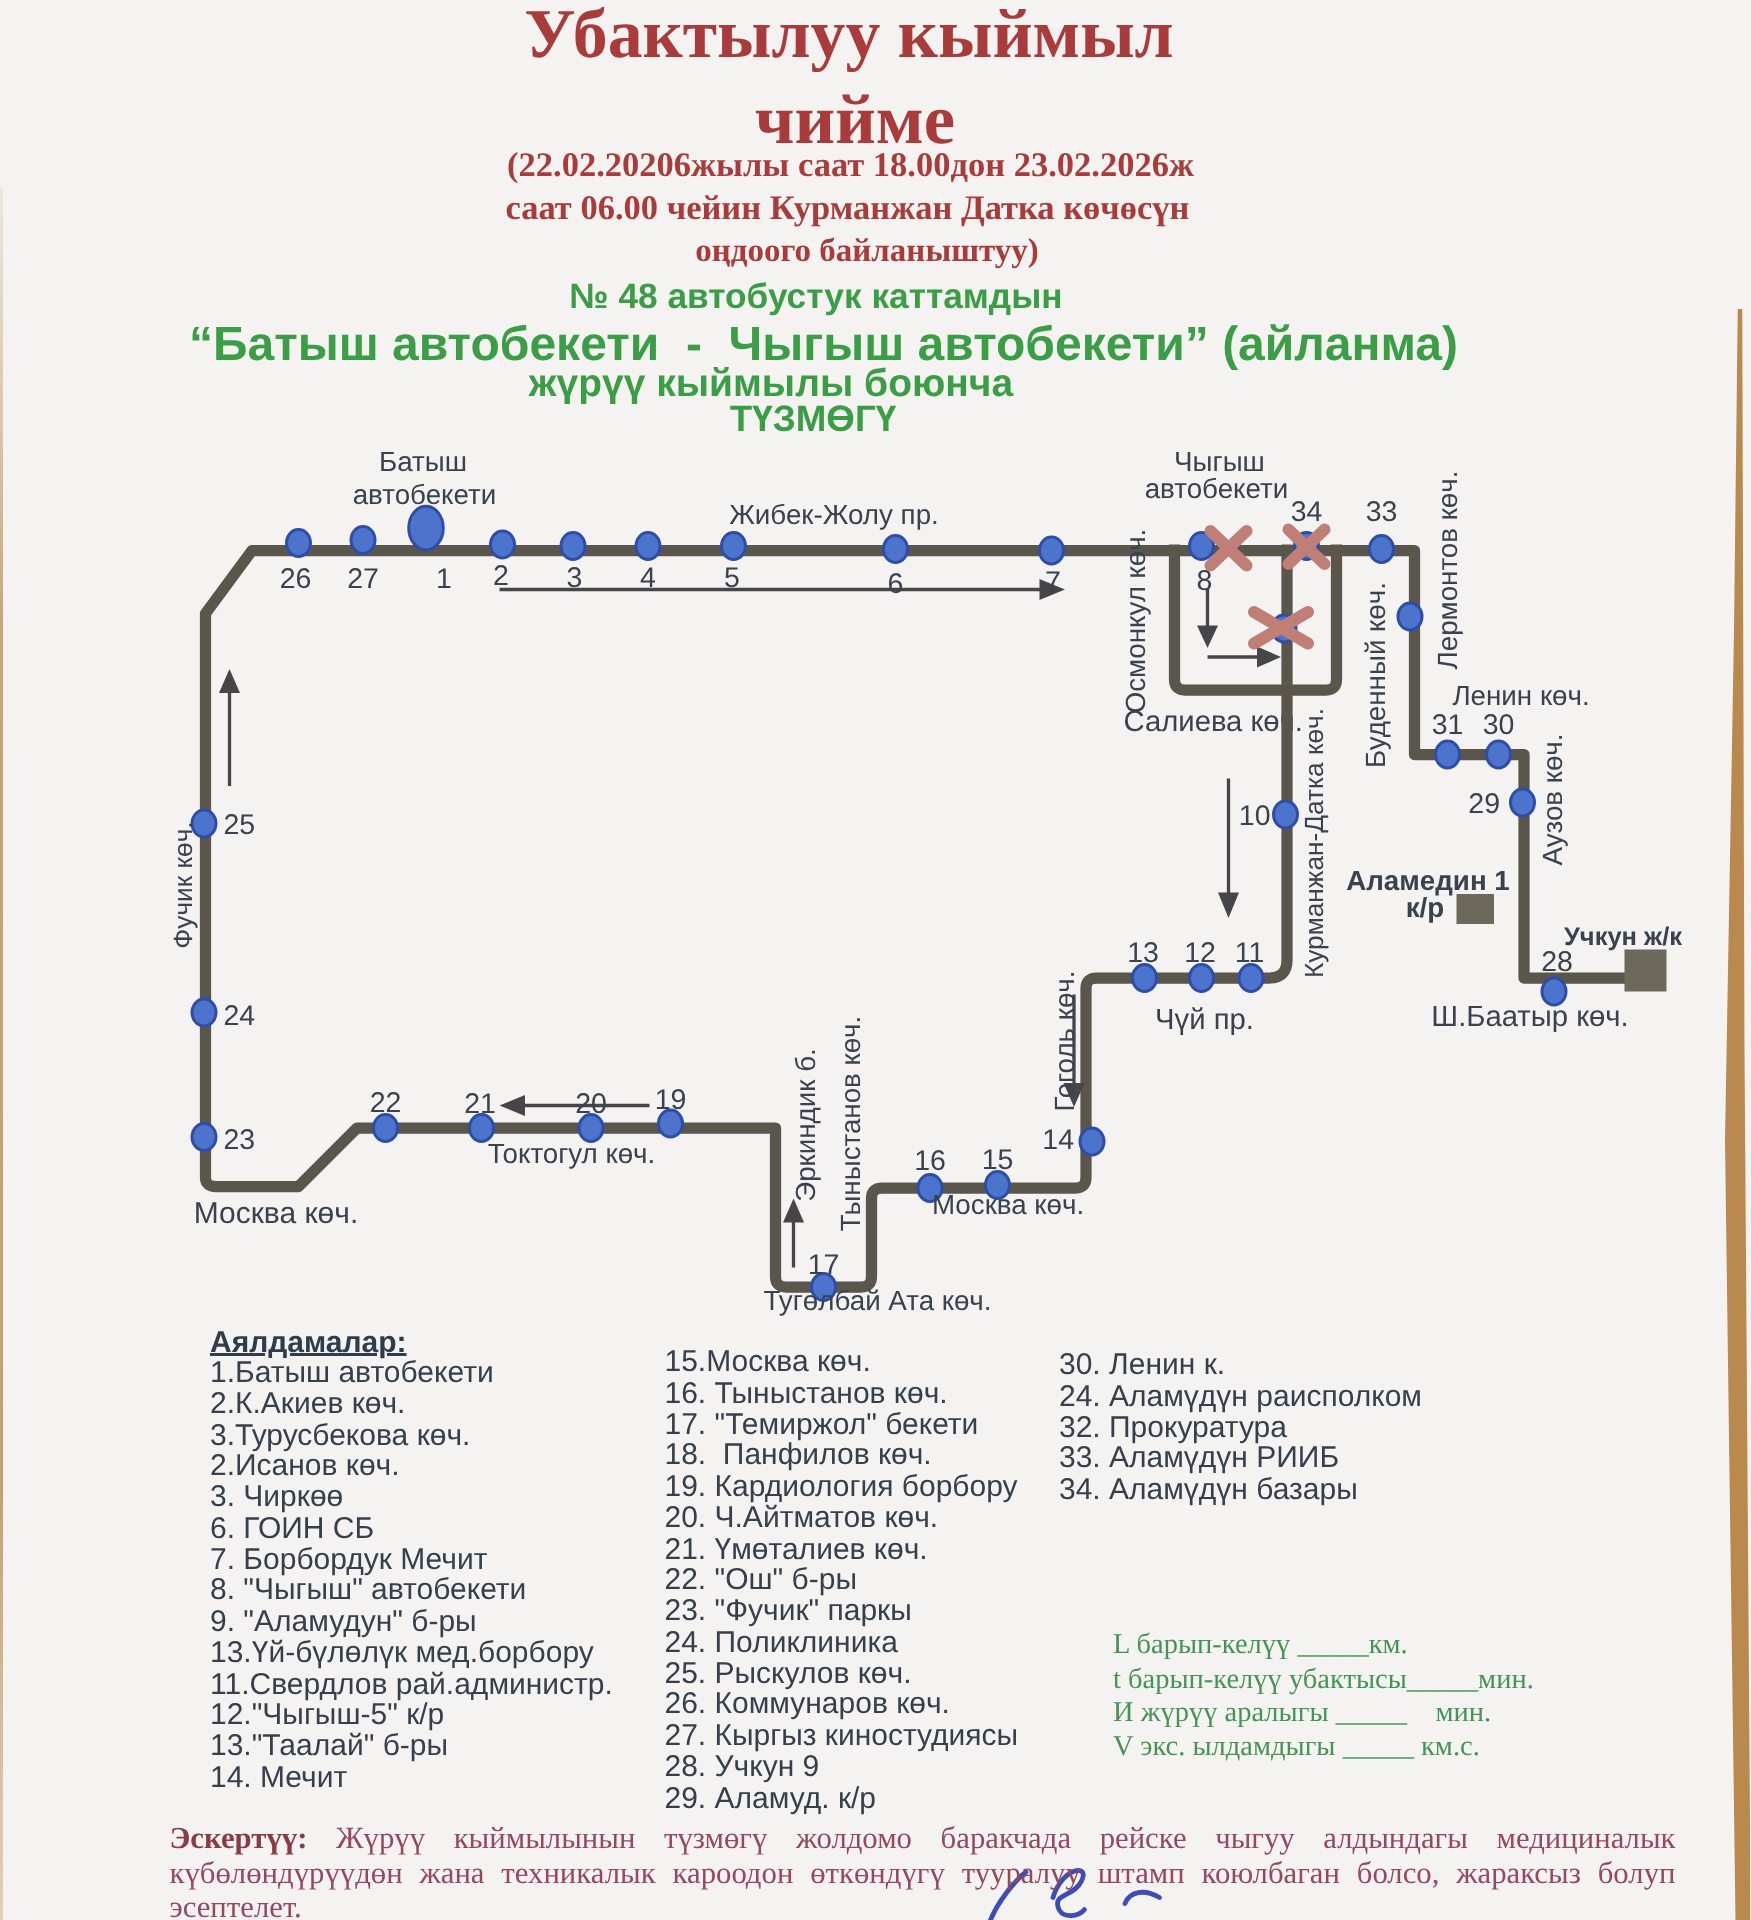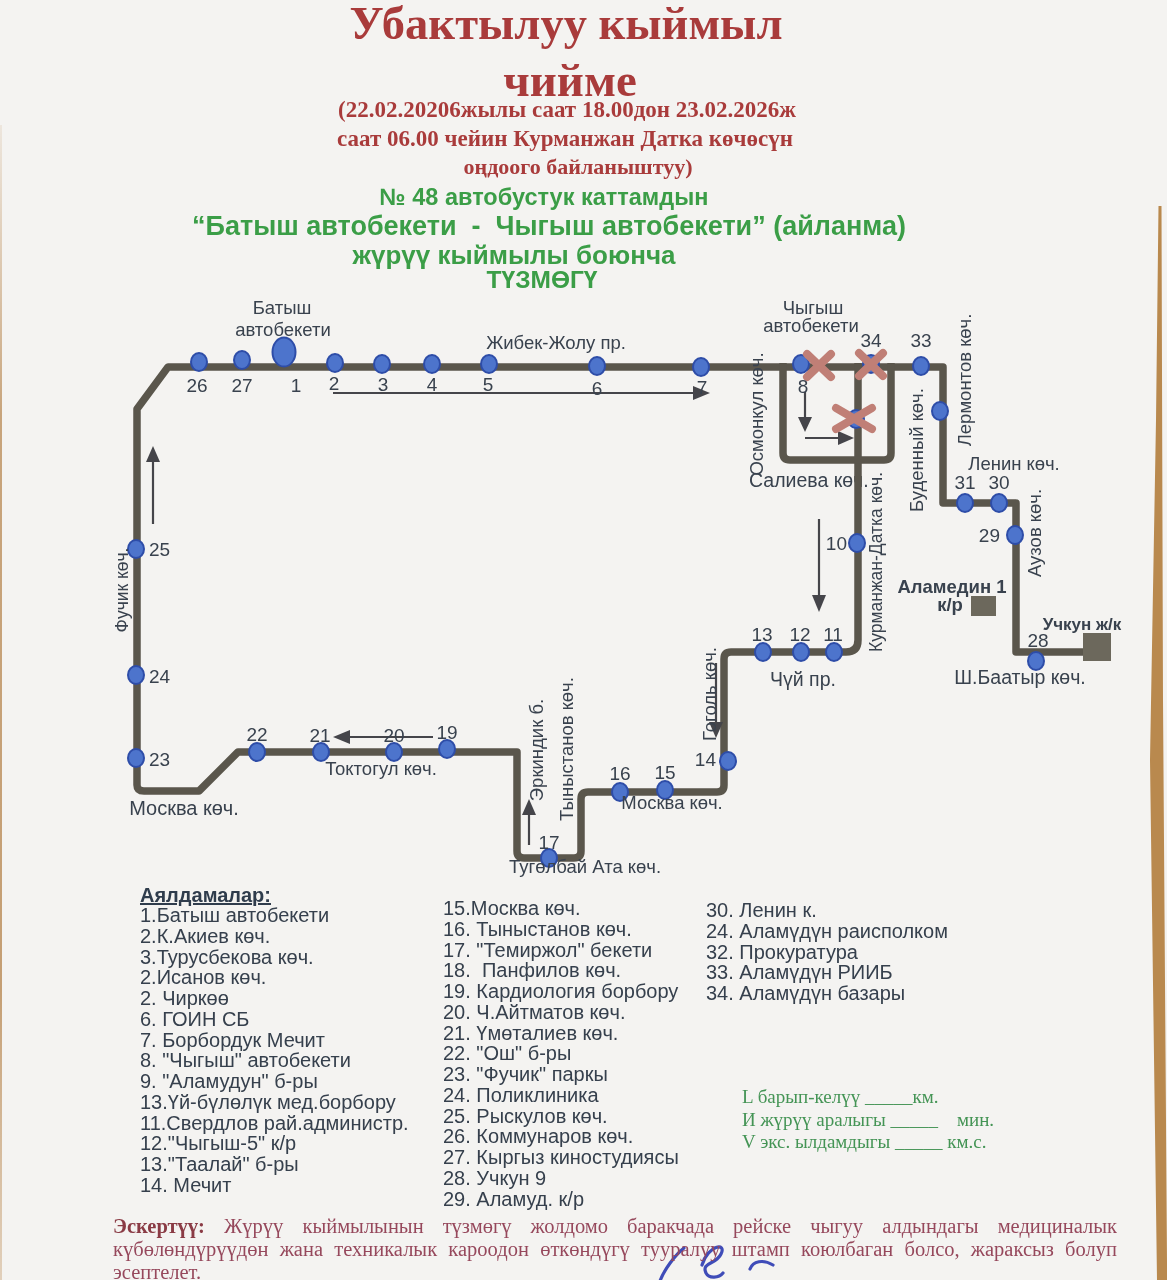--- a/index.html
+++ b/index.html
@@ -13,21 +13,21 @@
 .note{font-family:"Liberation Serif",serif;color:#96485c;font-size:20.5px;line-height:23px;width:1004px;text-align:justify;text-align-last:justify}
 svg{position:absolute;left:0;top:0}
 </style></head>
 <body>
 <div class="abs red ctr" style="left:566px;top:-3px;font-size:46.5px">Убактылуу кыймыл</div>
 <div class="abs red ctr" style="left:570px;top:53px;font-size:47px">чийме</div>
 <div class="abs red ctr" style="left:567px;top:97px;font-size:23px">(22.02.20206жылы саат 18.00дон 23.02.2026ж</div>
 <div class="abs red ctr" style="left:565px;top:126px;font-size:23px">саат 06.00 чейин Курманжан Датка көчөсүн</div>
 <div class="abs red ctr" style="left:578px;top:154px;font-size:22px">оңдоого байланыштуу)</div>
 <div class="abs grn ctr" style="left:544px;top:184px;font-size:23.5px">№ 48 автобустук каттамдын</div>
-<div class="abs grn ctr" style="left:549px;top:211px;font-size:27px">“Батыш автобекети&nbsp; -&nbsp; Чыгыш автобекети” (айланма)</div>
+<div class="abs grn ctr" style="left:549px;top:211px;font-size:32px">“Батыш автобекети&nbsp; -&nbsp; Чыгыш автобекети” (айланма)</div>
 <div class="abs grn ctr" style="left:514px;top:240px;font-size:26px">жүрүү кыймылы боюнча</div>
 <div class="abs grn ctr" style="left:542px;top:265.5px;font-size:24.5px">ТҮЗМӨГҮ</div>
 <svg width="1167" height="1280" viewBox="0 0 1167 1280">
 
 <polygon points="1158.5,206 1161.5,206 1163,700 1167,1262 1167,1280 1157,1280 1150,760 1156,420" fill="#b9894e"></polygon>
 <defs>
       <linearGradient id="lg" x1="0" y1="0" x2="0" y2="1">
         <stop offset="0" stop-color="#c49a6a" stop-opacity="0.15"></stop>
         <stop offset="0.25" stop-color="#b98a55" stop-opacity="0.75"></stop>
         <stop offset="0.75" stop-color="#b98a55" stop-opacity="0.8"></stop>
@@ -176,21 +176,21 @@
 <path d="M702,1265 C708,1245 727,1242 721,1254 C716,1265 701,1262 706,1273 C709,1279 719,1278 723,1273"></path>
 <path d="M773,1265 C763,1259 753,1261 750,1269"></path>
 </g>
 </svg>
 <div class="abs" style="left:140px;top:884px;font-size:20px;font-weight:bold;color:#2f3c4c;text-decoration:underline">Аялдамалар:</div>
 <div class="abs list" style="left:140px;top:905px">
 <div>1.Батыш автобекети</div>
 <div>2.К.Акиев көч.</div>
 <div>3.Турусбекова көч.</div>
 <div>2.Исанов көч.</div>
-<div>2. Чиркөө</div>
+<div>3. Чиркөө</div>
 <div>6. ГОИН СБ</div>
 <div>7. Борбордук Мечит</div>
 <div>8. "Чыгыш" автобекети</div>
 <div>9. "Аламудун" б-ры</div>
 <div>13.Үй-бүлөлүк мед.борбору</div>
 <div>11.Свердлов рай.администр.</div>
 <div>12."Чыгыш-5" к/р</div>
 <div>13."Таалай" б-ры</div>
 <div>14. Мечит</div>
 </div>
@@ -213,18 +213,19 @@
 </div>
 <div class="abs list" style="left:706px;top:900px">
 <div>30. Ленин к.</div>
 <div>24. Аламүдүн раисполком</div>
 <div>32. Прокуратура</div>
 <div>33. Аламүдүн РИИБ</div>
 <div>34. Аламүдүн базары</div>
 </div>
 <div class="abs gform" style="left:742px;top:1086px">
 <div>L барып-келүү _____км.</div>
+<div>t барып-келүү убактысы_____мин.</div>
 <div>И жүрүү аралыгы _____&nbsp;&nbsp;&nbsp;&nbsp;мин.</div>
 <div>V экс. ылдамдыгы _____ км.с.</div>
 </div>
 <div class="abs note" style="left:113px;top:1215px;white-space:normal"><b style="color:#8a3b45">Эскертүү:</b> Жүрүү кыймылынын түзмөгү жолдомо баракчада рейске чыгуу алдындагы медициналык</div>
 <div class="abs note" style="left:113px;top:1238px;white-space:normal">күбөлөндүрүүдөн жана техникалык кароодон өткөндүгү тууралуу штамп коюлбаган болсо, жараксыз болуп</div>
 <div class="abs note" style="left:113px;top:1261px;white-space:normal;text-align-last:left">эсептелет.</div>
 
 </body></html>

